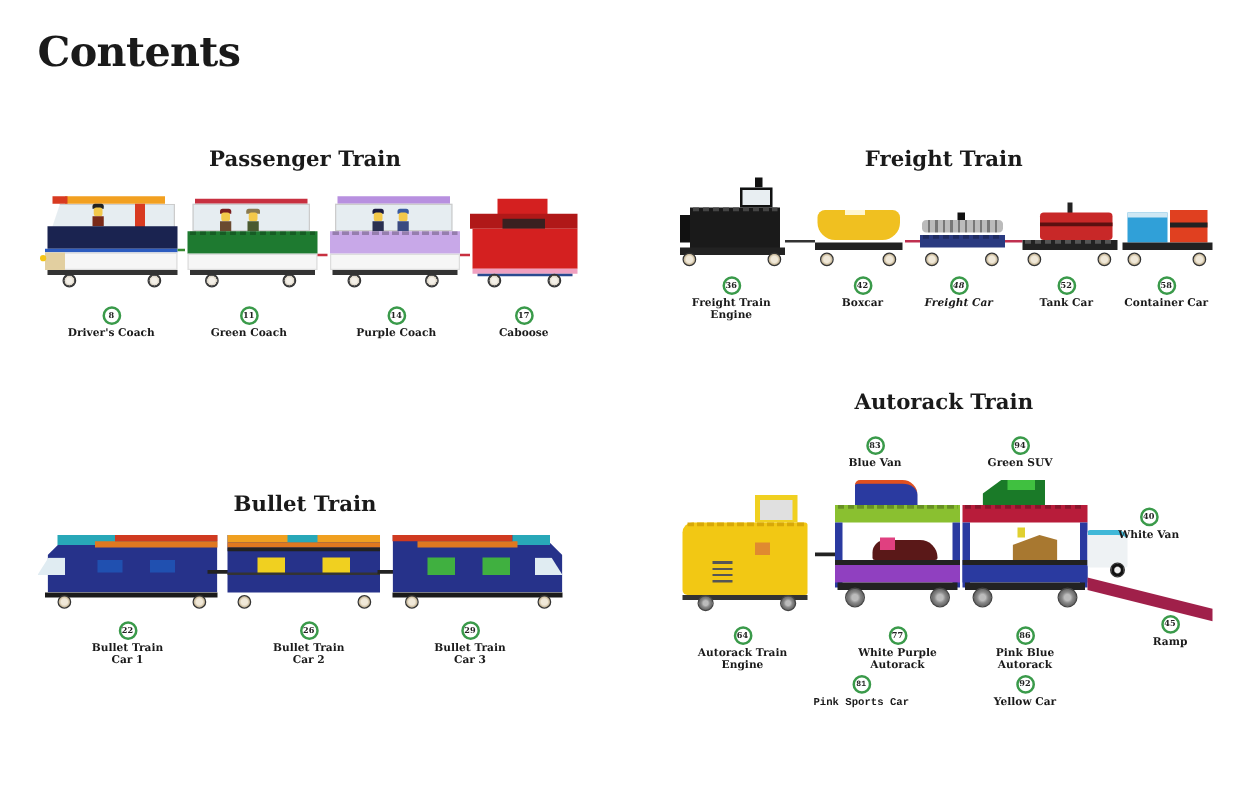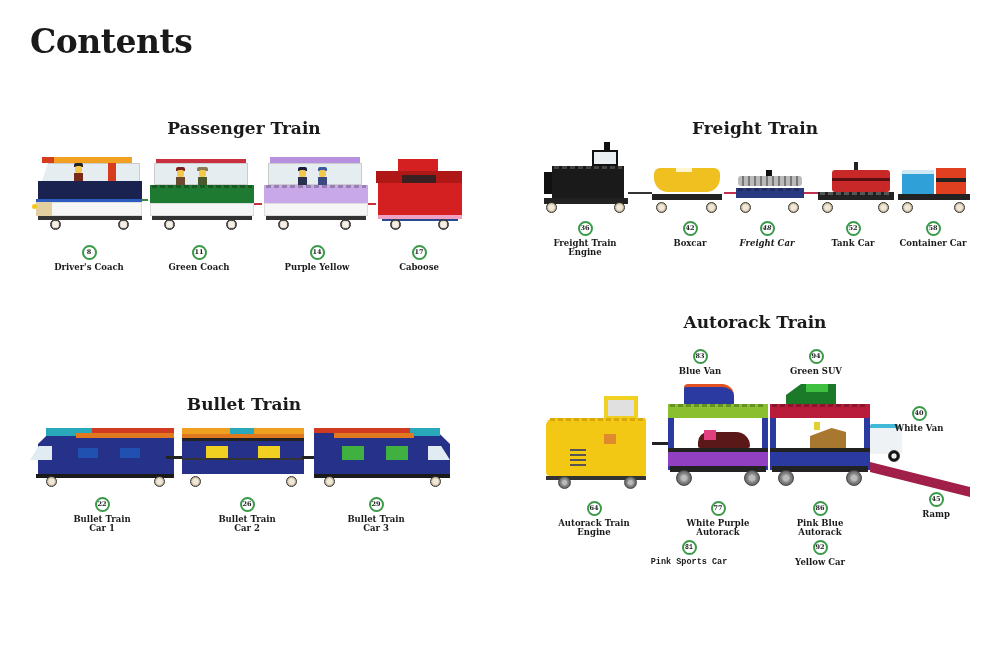--- a/index.html
+++ b/index.html
@@ -116,21 +116,21 @@
   <div class="label" style="left:34px;top:245px;">
     <span class="num">8</span>
     <span class="txt">Driver's Coach</span>
   </div>
   <div class="label" style="left:144px;top:245px;">
     <span class="num">11</span>
     <span class="txt">Green Coach</span>
   </div>
   <div class="label" style="left:262px;top:245px;">
     <span class="num">14</span>
-    <span class="txt">Purple Yellow</span>
+    <span class="txt">Purple Coach</span>
   </div>
   <div class="label" style="left:364px;top:245px;">
     <span class="num">17</span>
     <span class="txt">Caboose</span>
   </div>
 </section>
 
 <section>
   <h2 class="section-title" style="left:635px;top:118px;">Freight Train</h2>
 

